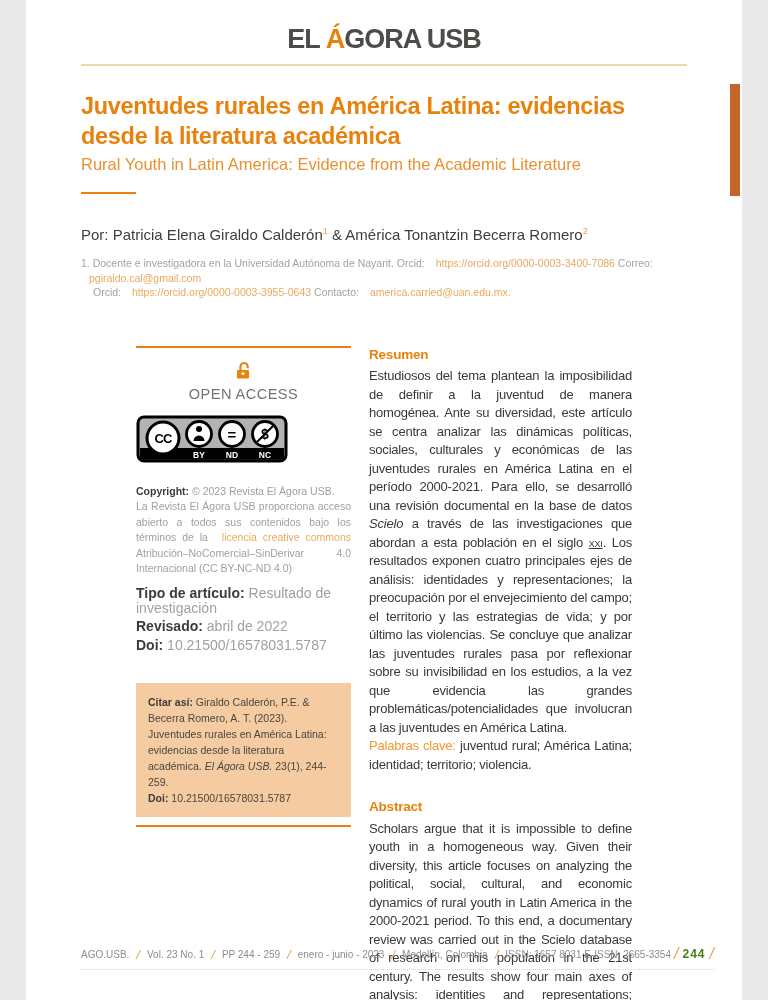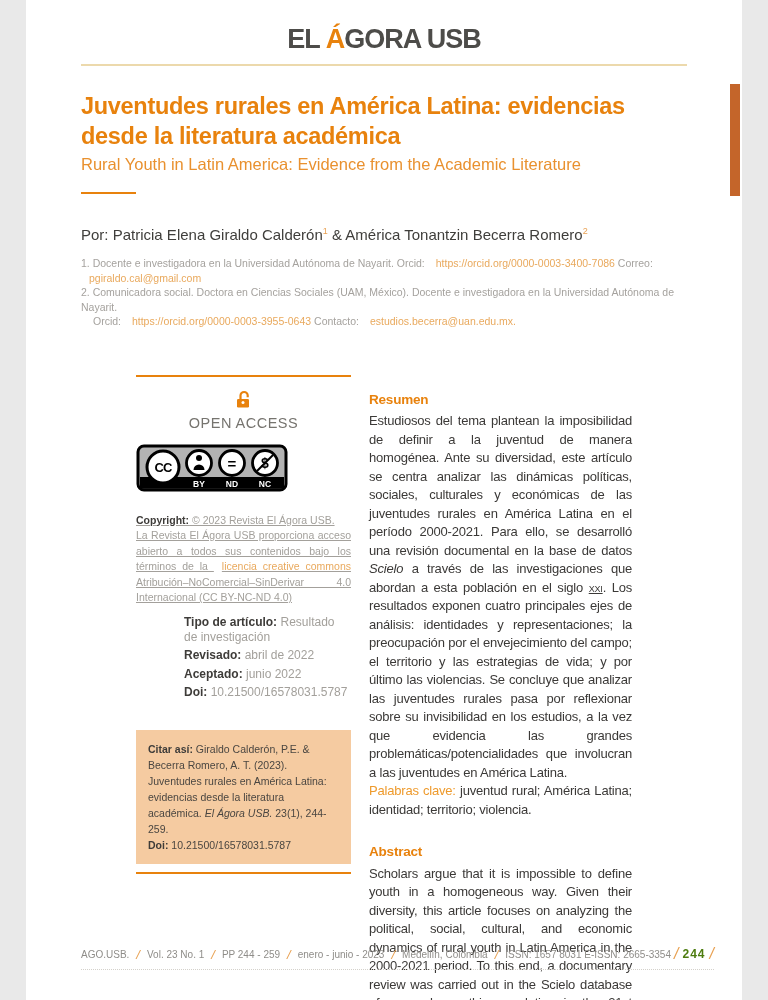--- a/index.html
+++ b/index.html
@@ -24,33 +24,33 @@
   .footnotes .cont{padding-left:12px;}
   .lnk{color:#e9a95d;text-decoration:none;cursor:pointer;padding-left:8px;}
   
   .cols{display:flex;gap:18px;margin:46px 55px 0 55px;align-items:flex-start;}
   .leftcol{width:215px;flex:none;}
   .rightcol{flex:1;min-width:0;}
   .orule{border-top:2px solid #e8820d;}
   .oa-row{display:flex;align-items:center;gap:6px;margin-top:13px;flex-direction:column;}
   .oa-label{font-size:14.5px;letter-spacing:0.5px;color:#76746f;}
   .cc-badge{margin-top:13px;display:block;cursor:pointer;}
-  .copyright{margin-top:21px;font-size:10.5px;line-height:15.5px;color:#a3a09b;text-align:justify;text-decoration:underline;}
+  .copyright{margin-top:21px;font-size:10.5px;line-height:15.5px;color:#a3a09b;text-align:justify;}
   .blabel{font-weight:bold;color:#3e3c39;text-align:right;}
   .meta-list{margin-top:9px;}
-  .meta-row{font-size:12px;line-height:15px;color:#a3a09b;margin-bottom:3.5px;margin-left:48px;}
+  .meta-row{font-size:14px;line-height:15px;color:#a3a09b;margin-bottom:3.5px;}
   .meta-label{font-weight:bold;color:#3e3c39;}
   .cite-box{margin-top:30px;background:#f5cba1;padding:11px 12px;font-size:10.5px;
             line-height:16px;color:#4a4641;}
   .cite-box .it{font-style:italic;}
   .left-bottom-rule{margin-top:8px;}
   
   .rightcol{font-size:13px;line-height:18.5px;color:#3b3937;text-align:justify;
             letter-spacing:-0.2px;}
-  .sec-head{font-size:13.5px;font-weight:bold;color:#e8820d;margin:16px 0 3px 0;text-align:left;}
+  .sec-head{font-size:13.5px;font-weight:bold;color:#e8820d;margin:0 0 3px 0;text-align:left;}
   .abstract-block{margin-top:24px;}
   .kw-label{color:#ee9a2c;}
   .it{font-style:italic;}
   .smallcaps{font-variant:small-caps;text-decoration:underline;}
   
   .footer{position:absolute;left:55px;right:28px;bottom:30px;}
   .footer-row{display:flex;align-items:baseline;font-size:10px;color:#8f8d89;}
   .footer-items{display:flex;align-items:baseline;gap:7px;flex:1;}
   .fslash{color:#e8a050;font-style:italic;font-size:13px;position:relative;top:1px;}
   .page-num-wrap{display:flex;align-items:baseline;gap:4px;}
@@ -72,22 +72,21 @@
 
   <div class="content">
     <h1 class="title-es">Juventudes rurales en América Latina: evidencias desde la literatura académica</h1>
     <h2 class="title-en">Rural Youth in Latin America: Evidence from the Academic Literature</h2>
     <div class="short-rule"></div>
 
     <div class="byline"><span>Por: </span><span>Patricia Elena Giraldo Calderón</span><sup>1</sup><span> &amp; </span><span>América Tonantzin Becerra Romero</span><sup>2</sup></div>
 
     <div class="footnotes">
       <div><span>1.</span><span> Docente e investigadora en la Universidad Autónoma de Nayarit. Orcid: </span><a class="lnk">https://orcid.org/0000-0003-3400-7086</a><span> Correo: </span><a class="lnk">pgiraldo.cal@gmail.com</a></div>
-      <div><span>2.</span><span> Comunicadora social. Doctora en Ciencias Sociales (UAM, México). Docente e investigadora en la Universidad Autónoma de Nayarit.</span></div>
-      <div class="cont"><span>Orcid: </span><a class="lnk">https://orcid.org/0000-0003-3955-0643</a><span> Contacto: </span><a class="lnk">estudios.becerra@uan.edu.mx.</a></div>
+      <div class="cont"><span>Orcid: </span><a class="lnk">https://orcid.org/0000-0003-3955-0643</a><span> Contacto: </span><a class="lnk">america.carried@uan.edu.mx.</a></div>
     </div>
 
     <div class="cols">
 
       <div class="leftcol">
         <div class="orule"></div>
 
         <div class="oa-row">
           <svg width="18" height="19" viewBox="0 0 18 19">
             <path d="M5.5 9 V5.6 a3.6 3.6 0 0 1 7.2 0 V7.2" fill="none" stroke="#e8820d" stroke-width="2.2"></path>
@@ -116,21 +115,20 @@
           <text x="129" y="42.5" font-size="8.5" font-weight="bold" text-anchor="middle" fill="#ffffff" font-family="Liberation Sans, sans-serif">NC</text>
         </svg>
 
         <div class="copyright"><span class="blabel">Copyright:</span><span> © 2023 Revista El Ágora USB.</span><br>
           <span>La Revista El Ágora USB proporciona acceso abierto a todos sus contenidos bajo los términos de la </span><a class="lnk">licencia creative commons</a><span> Atribución–NoComercial–SinDerivar 4.0 Internacional (CC BY-NC-ND 4.0)</span>
         </div>
 
         <div class="meta-list">
             <div class="meta-row"><span class="meta-label">Tipo de artículo:</span><span> Resultado de investigación</span></div>
             <div class="meta-row"><span class="meta-label">Revisado:</span><span> abril de 2022</span></div>
-            <div class="meta-row"><span class="meta-label">Aceptado:</span><span> junio 2022</span></div>
             <div class="meta-row"><span class="meta-label">Doi:</span><span> 10.21500/16578031.5787</span></div>
           </div>
 
         <div class="cite-box">
           <div><span class="blabel">Citar así:</span><span> Giraldo Calderón, P.E. &amp; Becerra Romero, A. T. (2023). Juventudes rurales en América Latina: evidencias desde la literatura académica. </span><span class="it">El Ágora USB.</span><span> 23(1), 244-259.</span></div>
           <div><span class="blabel">Doi:</span><span> 10.21500/16578031.5787</span></div>
         </div>
 
         <div class="orule left-bottom-rule"></div>
       </div>

